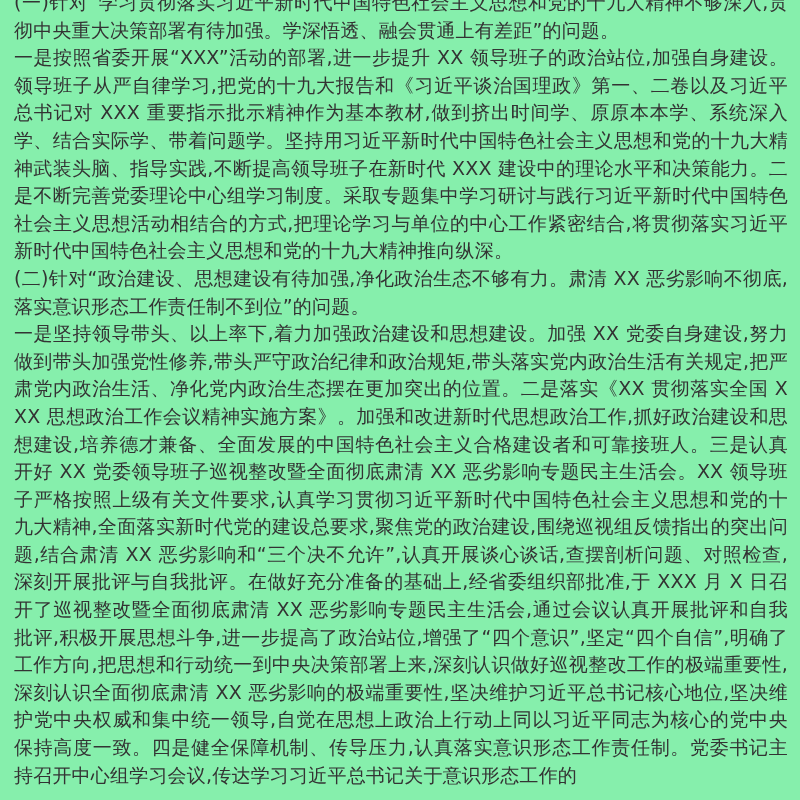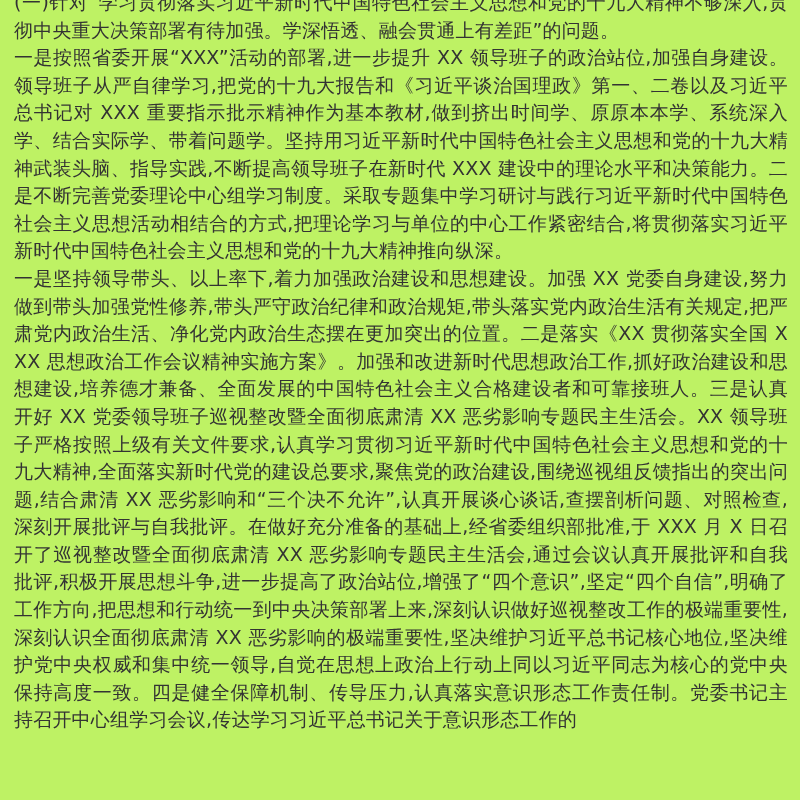--- a/index.html
+++ b/index.html
@@ -5,21 +5,21 @@
   html, body {
     margin: 0;
     padding: 0;
     background: #ffffff;
   }
   .page {
     position: relative;
     width: 800px;
     height: 800px;
     overflow: hidden;
-    background: #bef264;
+    background: #86efac;
     font-family: "DejaVu Sans", sans-serif;
   }
   .content {
     position: absolute;
     top: -11px;           
     left: 0;
     right: 0;
     padding: 0 12px 0 14px;
   }
   .content p {
@@ -34,15 +34,16 @@
     letter-spacing: 0.2px;
   }
 </style>
 </head>
 <body>
 
 <div class="page">
   <div class="content">
     <p>(一)针对“学习贯彻落实习近平新时代中国特色社会主义思想和党的十九大精神不够深入,贯彻中央重大决策部署有待加强。学深悟透、融会贯通上有差距”的问题。</p>
     <p>一是按照省委开展“XXX”活动的部署,进一步提升 XX 领导班子的政治站位,加强自身建设。领导班子从严自律学习,把党的十九大报告和《习近平谈治国理政》第一、二卷以及习近平总书记对 XXX 重要指示批示精神作为基本教材,做到挤出时间学、原原本本学、系统深入学、结合实际学、带着问题学。坚持用习近平新时代中国特色社会主义思想和党的十九大精神武装头脑、指导实践,不断提高领导班子在新时代 XXX 建设中的理论水平和决策能力。二是不断完善党委理论中心组学习制度。采取专题集中学习研讨与践行习近平新时代中国特色社会主义思想活动相结合的方式,把理论学习与单位的中心工作紧密结合,将贯彻落实习近平新时代中国特色社会主义思想和党的十九大精神推向纵深。</p>
+    <p>(二)针对“政治建设、思想建设有待加强,净化政治生态不够有力。肃清 XX 恶劣影响不彻底,落实意识形态工作责任制不到位”的问题。</p>
     <p>一是坚持领导带头、以上率下,着力加强政治建设和思想建设。加强 XX 党委自身建设,努力做到带头加强党性修养,带头严守政治纪律和政治规矩,带头落实党内政治生活有关规定,把严肃党内政治生活、净化党内政治生态摆在更加突出的位置。二是落实《XX 贯彻落实全国 XXX 思想政治工作会议精神实施方案》。加强和改进新时代思想政治工作,抓好政治建设和思想建设,培养德才兼备、全面发展的中国特色社会主义合格建设者和可靠接班人。三是认真开好 XX 党委领导班子巡视整改暨全面彻底肃清 XX 恶劣影响专题民主生活会。XX 领导班子严格按照上级有关文件要求,认真学习贯彻习近平新时代中国特色社会主义思想和党的十九大精神,全面落实新时代党的建设总要求,聚焦党的政治建设,围绕巡视组反馈指出的突出问题,结合肃清 XX 恶劣影响和“三个决不允许”,认真开展谈心谈话,查摆剖析问题、对照检查,深刻开展批评与自我批评。在做好充分准备的基础上,经省委组织部批准,于 XXX 月 X 日召开了巡视整改暨全面彻底肃清 XX 恶劣影响专题民主生活会,通过会议认真开展批评和自我批评,积极开展思想斗争,进一步提高了政治站位,增强了“四个意识”,坚定“四个自信”,明确了工作方向,把思想和行动统一到中央决策部署上来,深刻认识做好巡视整改工作的极端重要性,深刻认识全面彻底肃清 XX 恶劣影响的极端重要性,坚决维护习近平总书记核心地位,坚决维护党中央权威和集中统一领导,自觉在思想上政治上行动上同以习近平同志为核心的党中央保持高度一致。四是健全保障机制、传导压力,认真落实意识形态工作责任制。党委书记主持召开中心组学习会议,传达学习习近平总书记关于意识形态工作的</p>
   </div>
 </div>
 
 </body></html>

